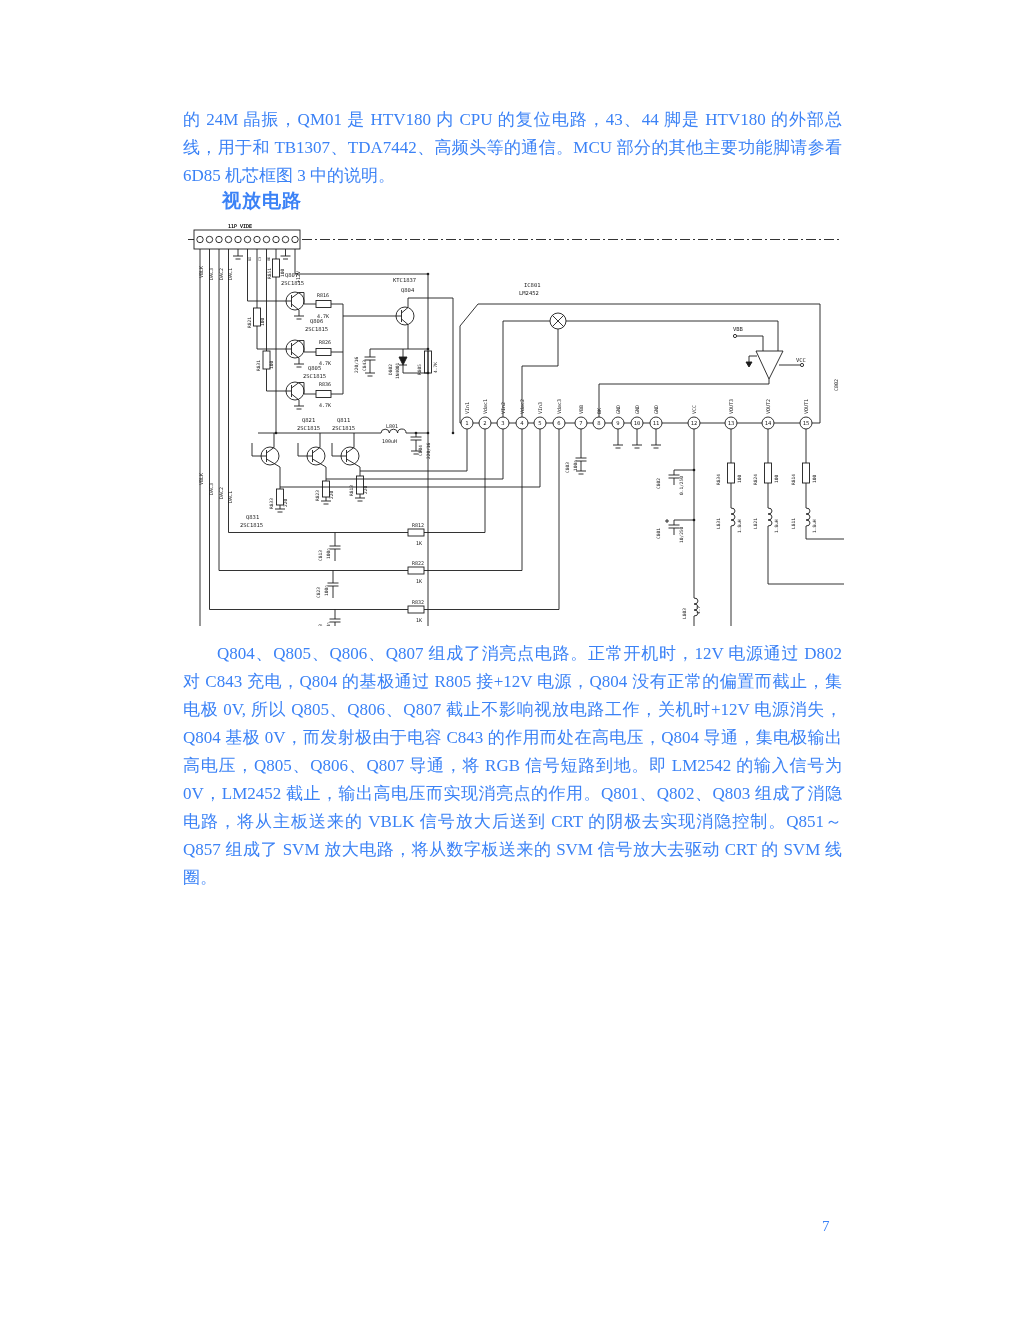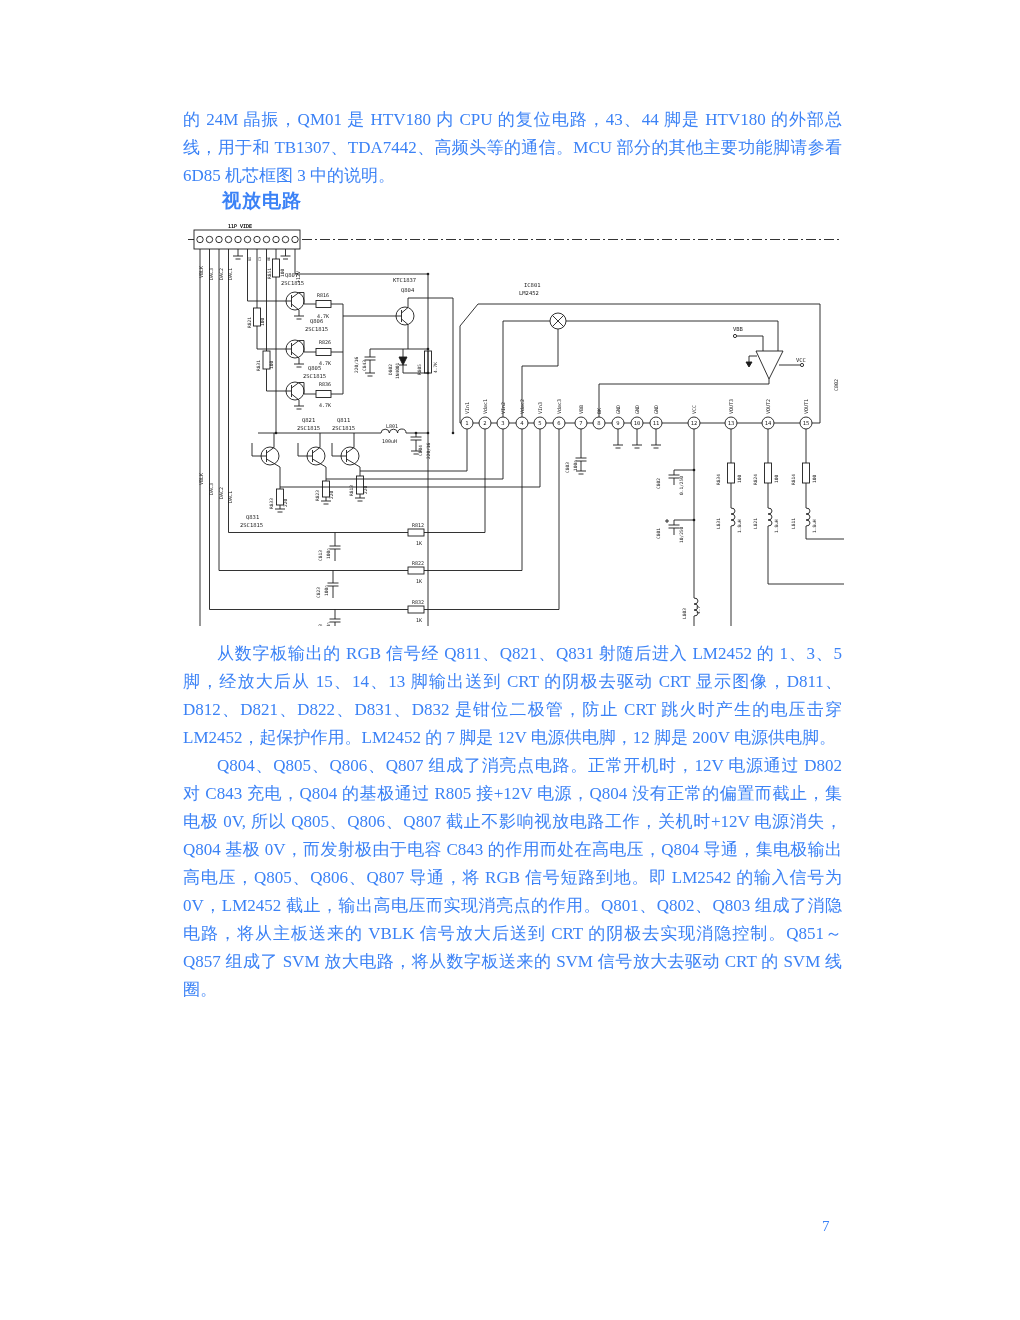--- a/index.html
+++ b/index.html
@@ -329,18 +329,17 @@
         <text x="569" y="306" font-size="4.5" transform="rotate(-90 569 306)">L821</text>
         <text x="590" y="310" font-size="4.5" transform="rotate(-90 590 310)">1.8uH</text>
         <text x="607" y="262" font-size="4.5" transform="rotate(-90 607 262)">R814</text>
         <text x="628" y="260" font-size="4.5" transform="rotate(-90 628 260)">100</text>
         <text x="607" y="306" font-size="4.5" transform="rotate(-90 607 306)">L811</text>
         <text x="628" y="310" font-size="4.5" transform="rotate(-90 628 310)">1.8uH</text>
       </svg>
   </div>
 
   <div class="body-text p-lower">
-    <p>从数字板输出的 RGB 信号经 Q811、Q821、Q831 射随后进入 LM2452 的 1、3、5 脚，经放大后从 15、14、13 脚输出送到 CRT 的阴极去驱动 CRT 显示图像，D811、D812、D821、D822、D831、D832 是钳位二极管，防止 CRT 跳火时产生的电压击穿 LM2452，起保护作用。LM2452 的 7 脚是 12V 电源供电脚，12 脚是 200V 电源供电脚。</p>
     <p>Q804、Q805、Q806、Q807 组成了消亮点电路。正常开机时，12V 电源通过 D802 对 C843 充电，Q804 的基极通过 R805 接+12V 电源，Q804 没有正常的偏置而截止，集电极 0V, 所以 Q805、Q806、Q807 截止不影响视放电路工作，关机时+12V 电源消失，Q804 基极 0V，而发射极由于电容 C843 的作用而处在高电压，Q804 导通，集电极输出高电压，Q805、Q806、Q807 导通，将 RGB 信号短路到地。即 LM2542 的输入信号为 0V，LM2452 截止，输出高电压而实现消亮点的作用。Q801、Q802、Q803 组成了消隐电路，将从主板送来的 VBLK 信号放大后送到 CRT 的阴极去实现消隐控制。Q851～Q857 组成了 SVM 放大电路，将从数字板送来的 SVM 信号放大去驱动 CRT 的 SVM 线圈。</p>
   </div>
 
   <div class="page-num">7</div>
 </div>
 
 </body></html>

